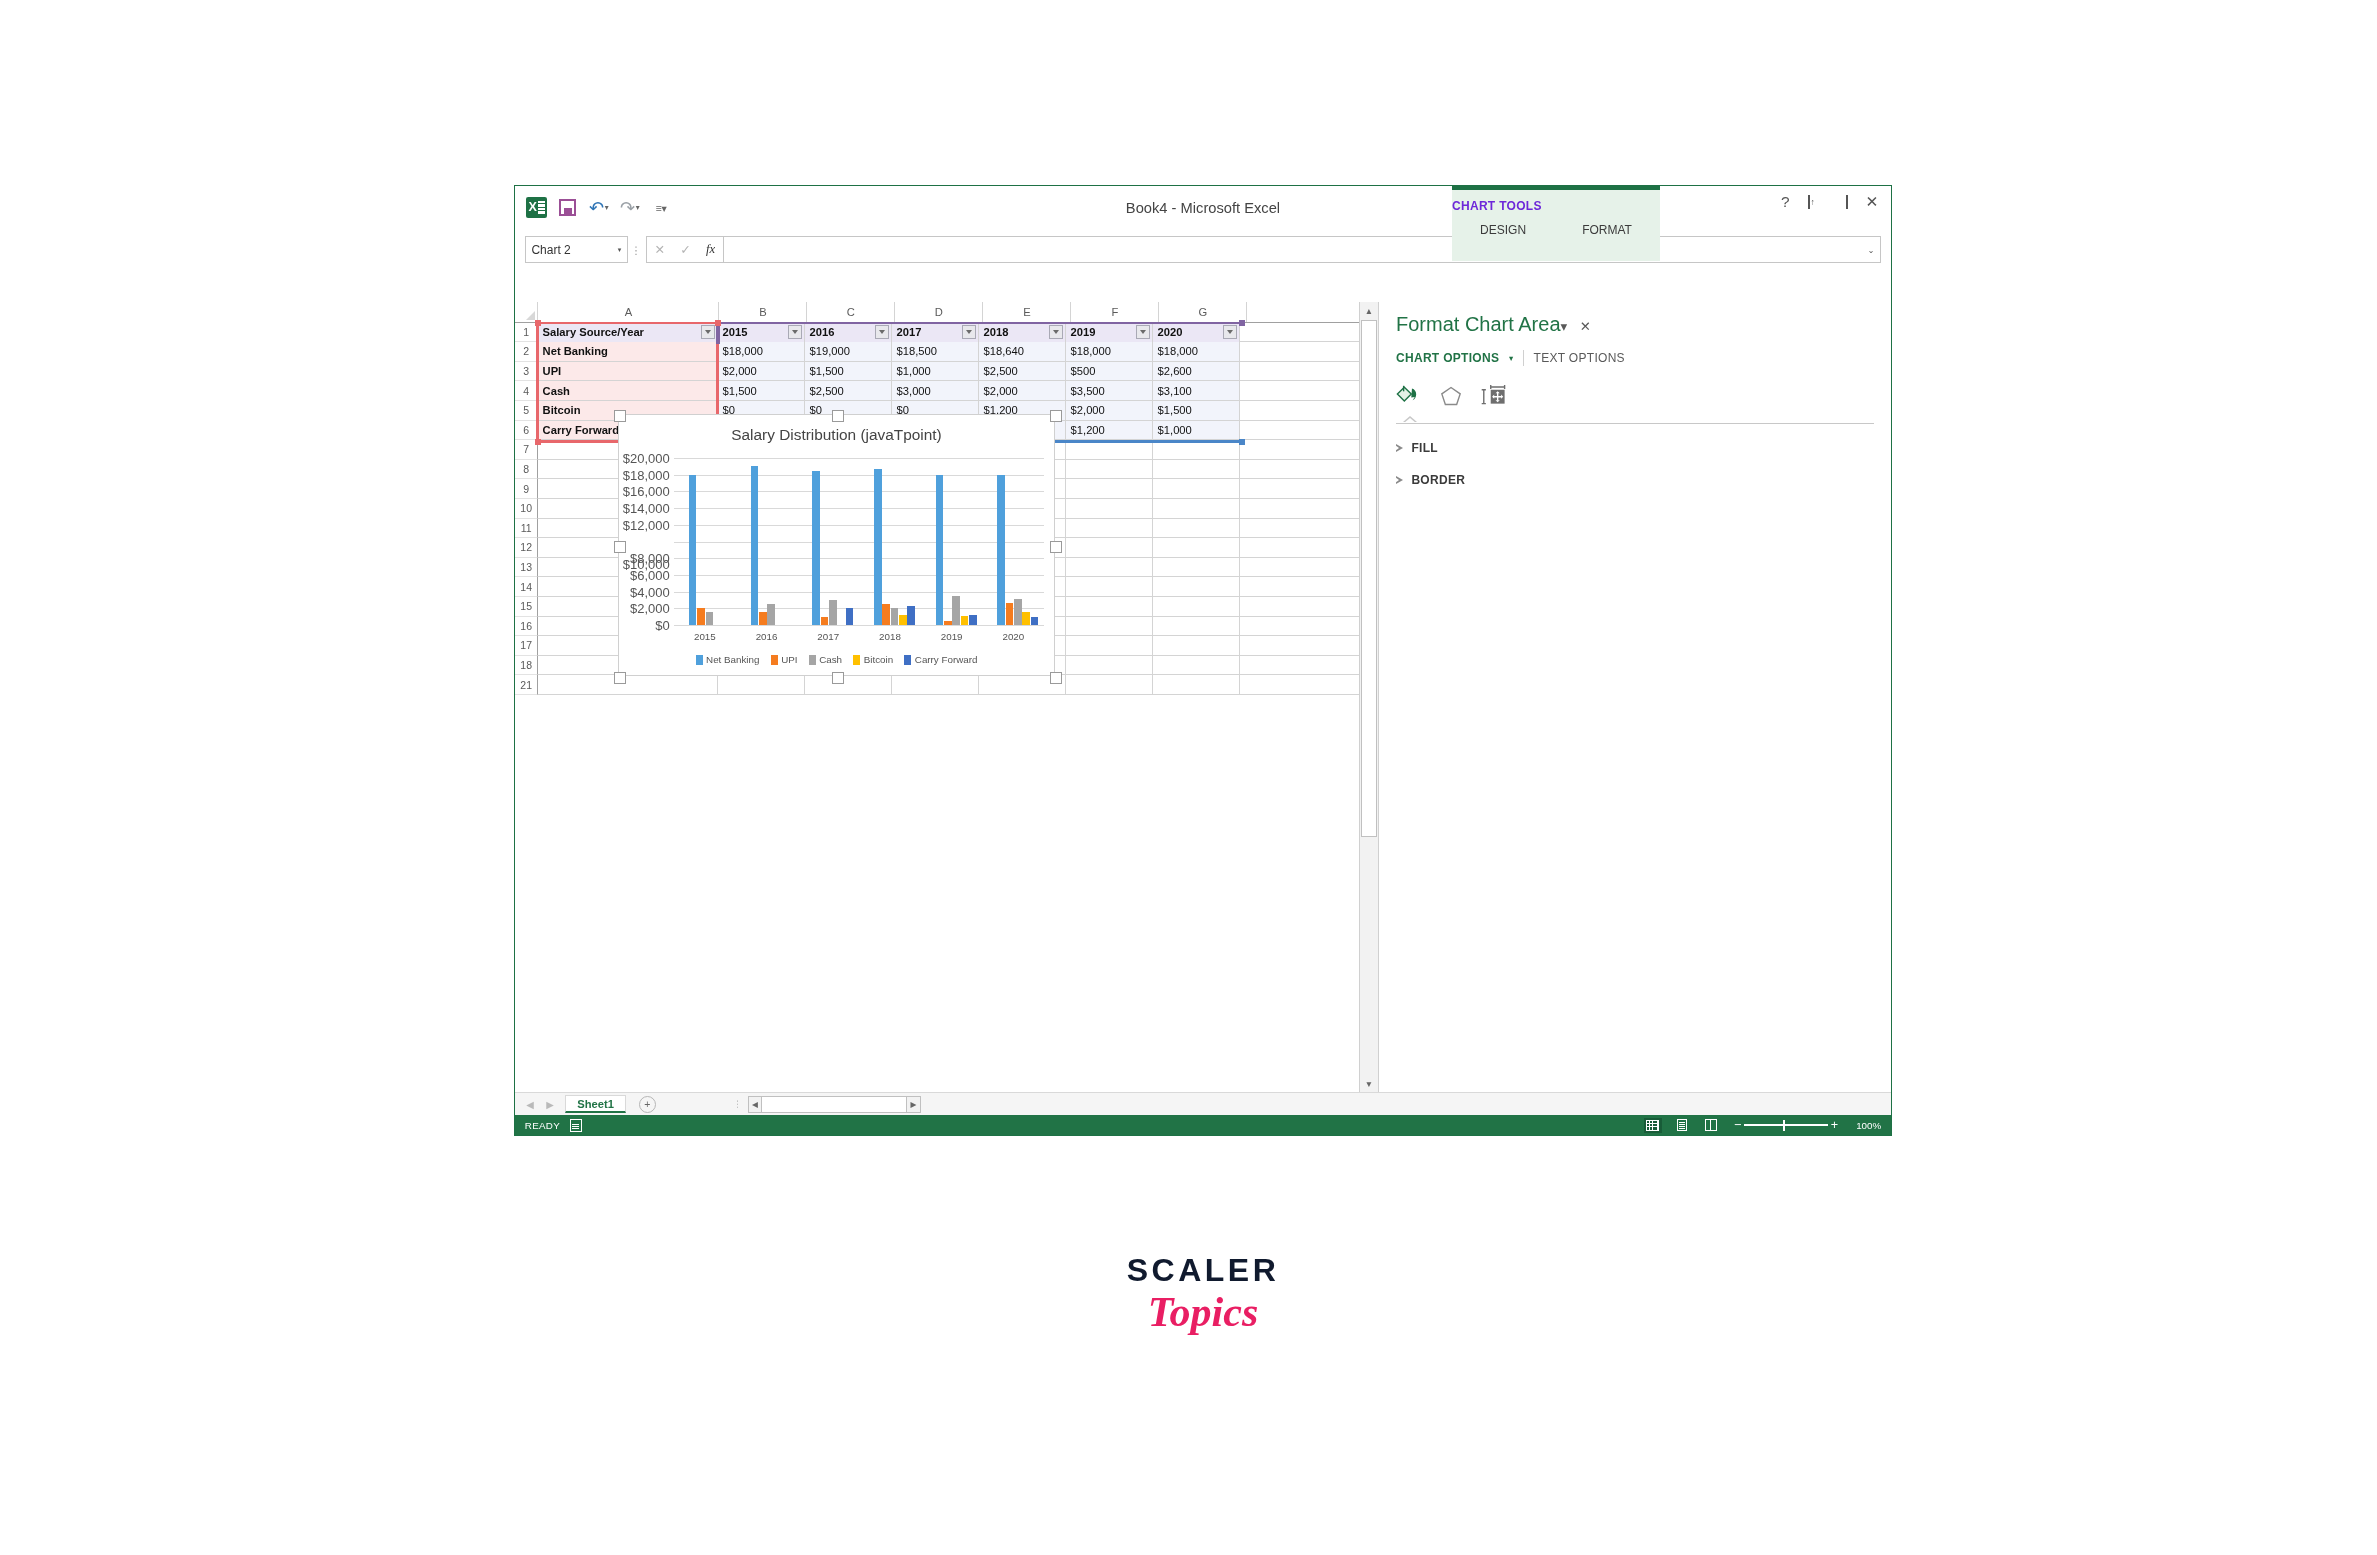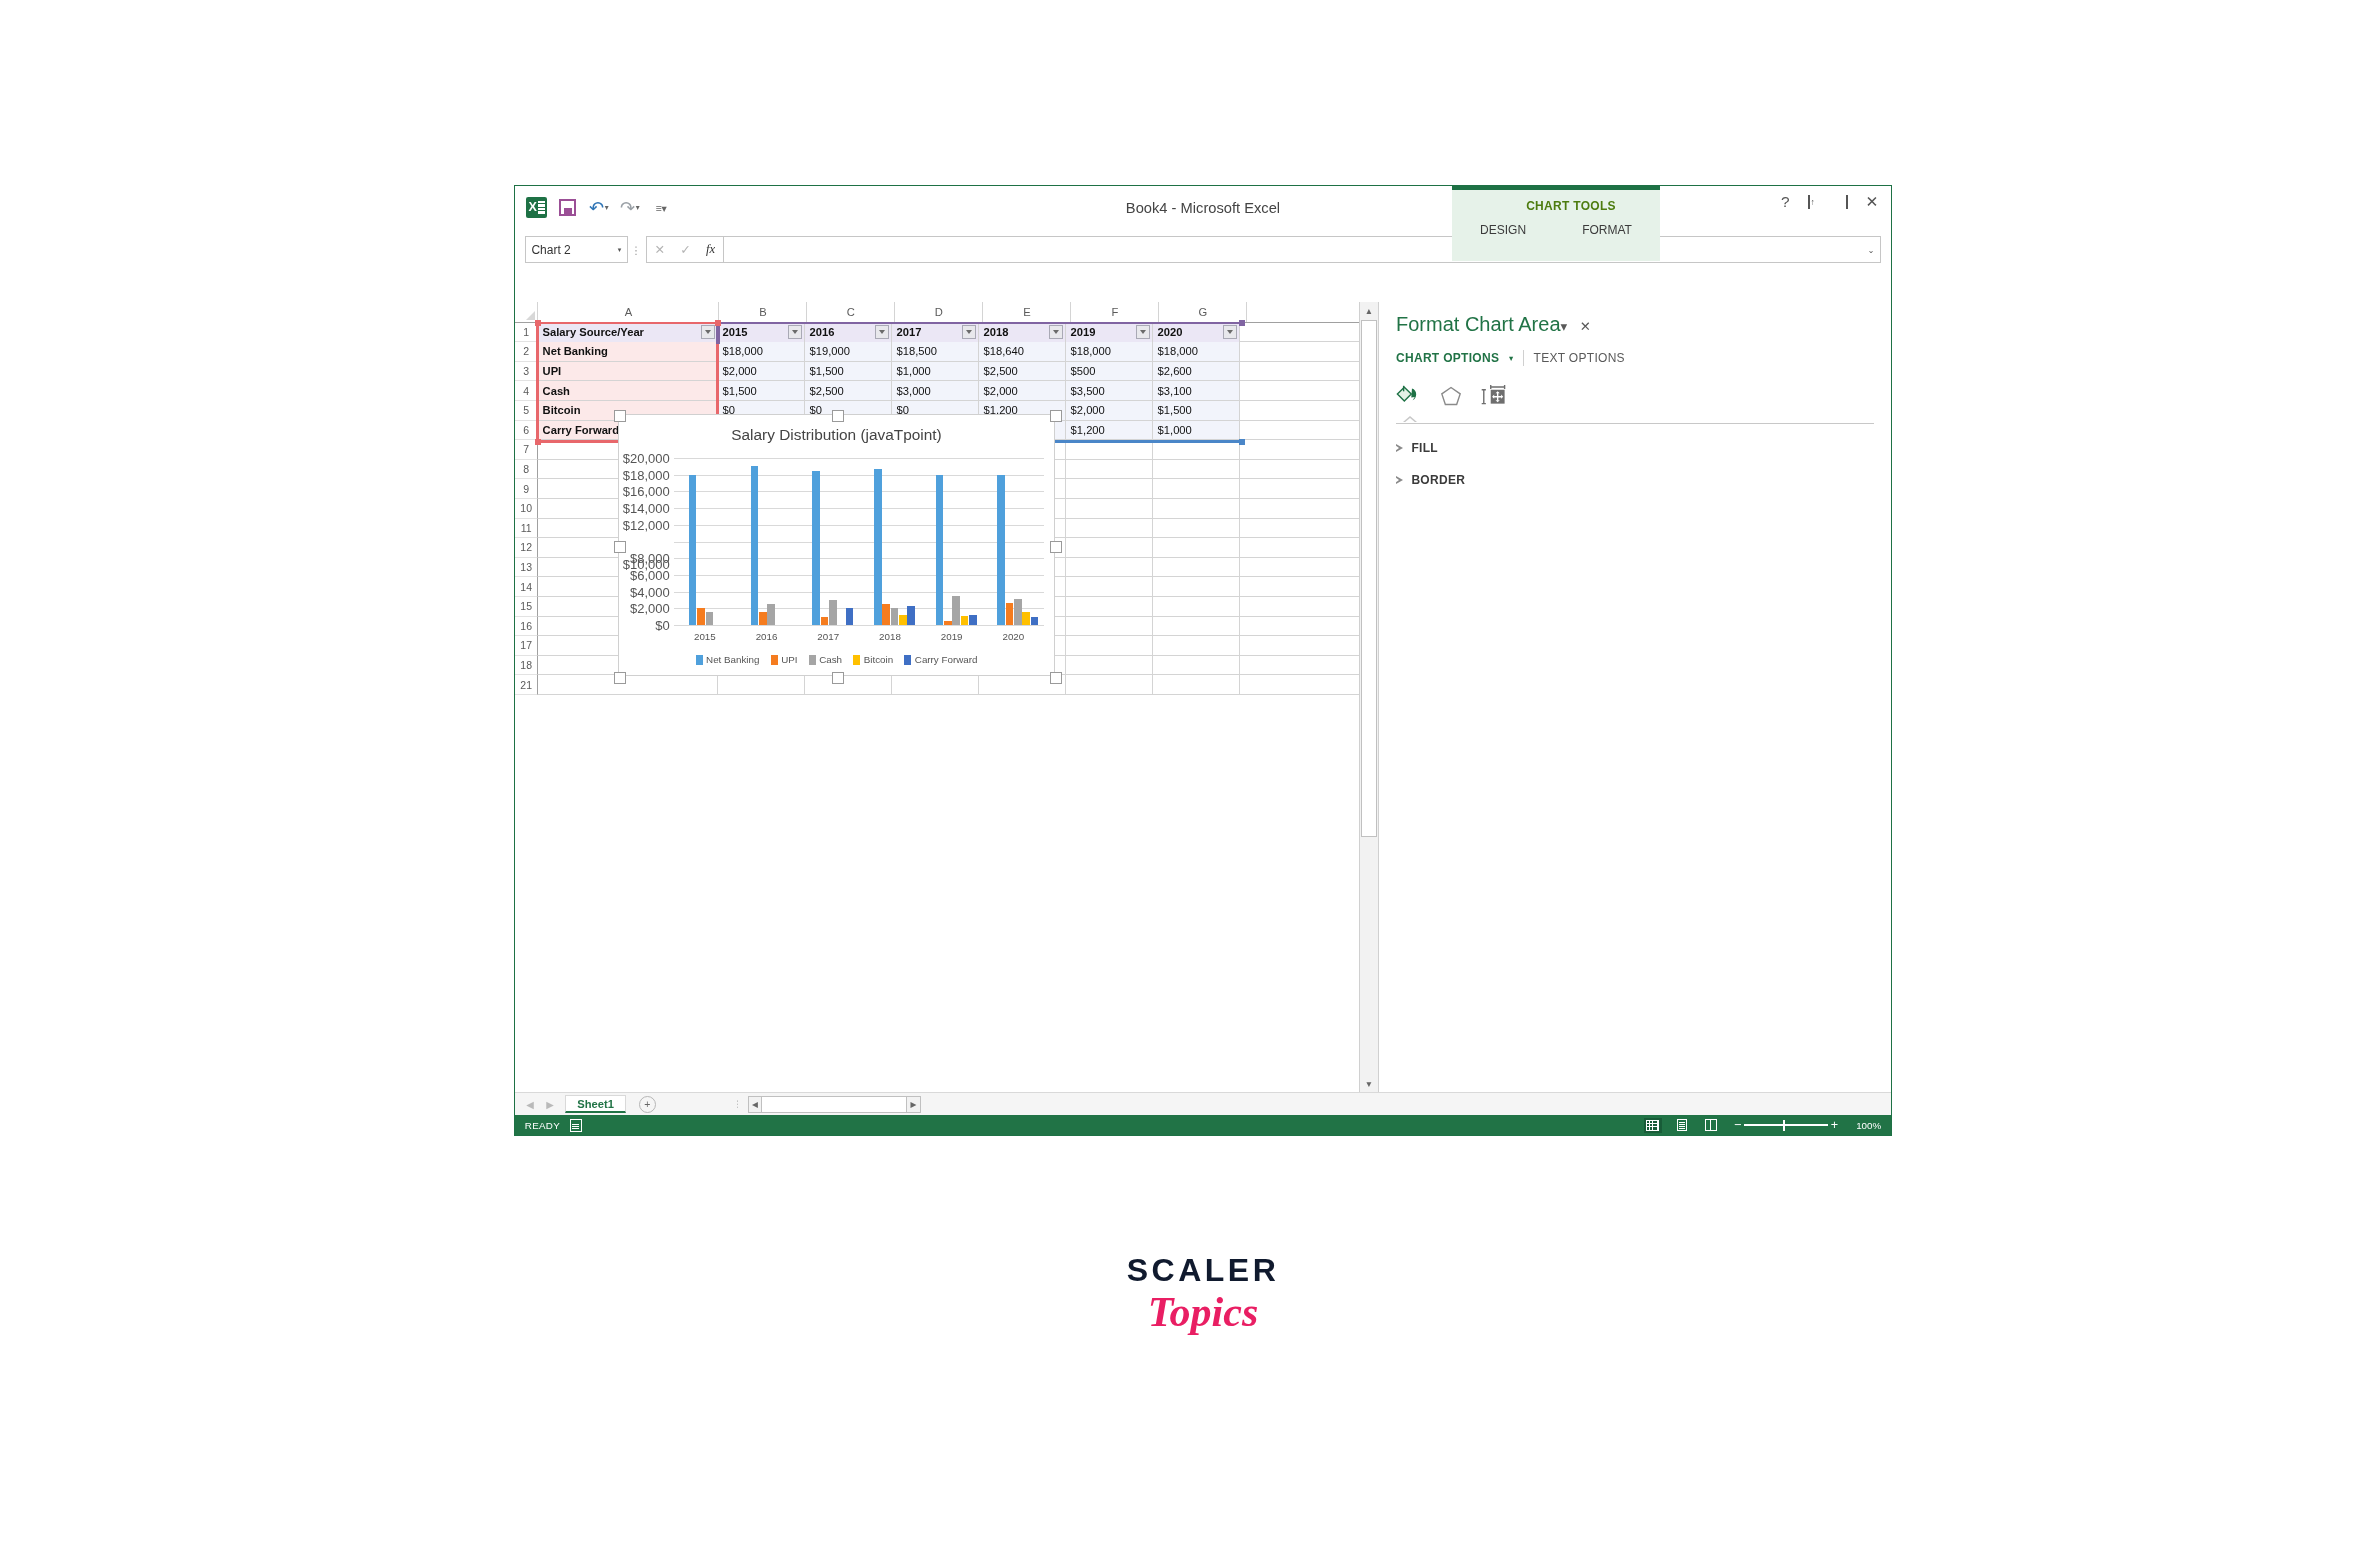--- a/index.html
+++ b/index.html
@@ -35,22 +35,22 @@
   .tiny-caret{font-size:7.7px;color:#666;margin-left:0.7px;}
   #title-text{
     position:absolute;left:0;right:0;text-align:center;
     font-size:14.7px;color:#444;pointer-events:none;
   }
   #charttools-group{
     position:absolute;right:231px;top:0;width:208px;height:75px;background:#e6f2e9;
   }
   #charttools-group .ct-topbar{height:4.2px;background:#1e7145;}
   #charttools-label{
-    text-align:center;color:#4d7c0f;font-size:12px;font-weight:bold;
-    letter-spacing:0.3px;padding-top:9px;padding-left:30px;
+    color:#6d28d9;font-size:12px;font-weight:bold;
+    letter-spacing:0.3px;padding-top:9px;
   }
   #ct-tabs{display:flex;justify-content:space-around;margin-top:9.8px;}
   #ct-tabs .ct-tab{font-size:12px;color:#3b3b3b;cursor:pointer;}
   #win-btns{position:absolute;right:12.6px;top:8.4px;display:flex;align-items:center;gap:18px;}
   #win-btns .wb{font-size:15.4px;color:#555;cursor:pointer;line-height:1;}
   .box-ico{width:13.3px;height:12px;border:1.4px solid #555;box-sizing:border-box;position:relative;}
   .ribbonico{width:14.7px;height:13.3px;border:1.4px solid #555;box-sizing:border-box;position:relative;}
   .ribbonico::before{content:"";position:absolute;left:0;top:0;right:0;height:2.8px;background:#555;}
   .ribbonico::after{content:"↑";position:absolute;left:2.1px;top:0.7px;font-size:8.4px;color:#555;}
   .dash-ico{width:13.3px;height:2.1px;background:#555;}

